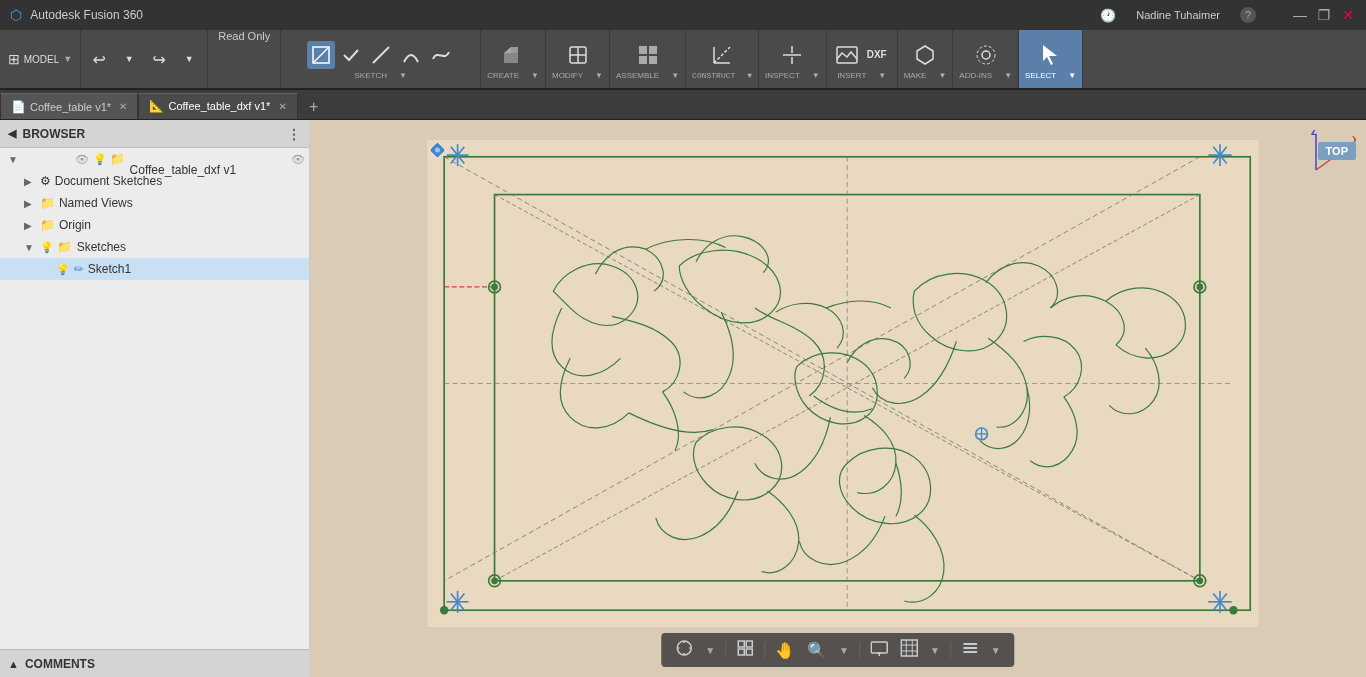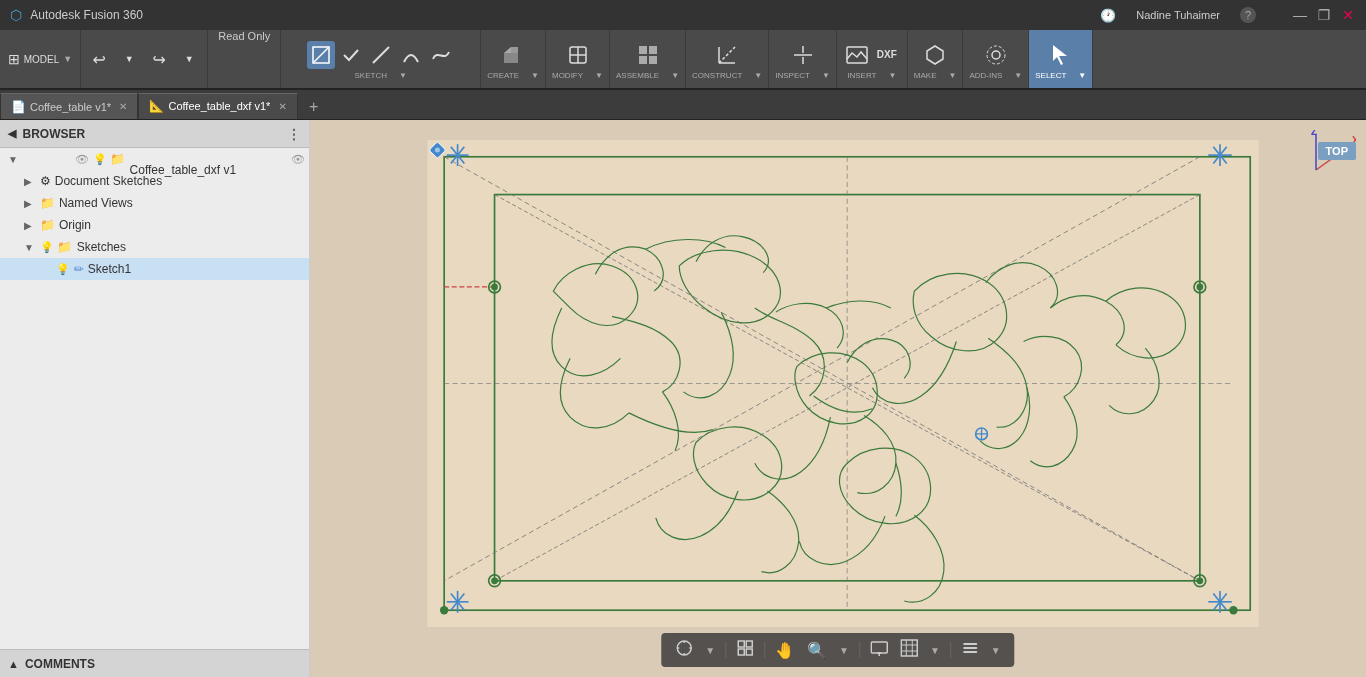--- a/index.html
+++ b/index.html
@@ -222,21 +222,21 @@
             <rect x="13" y="13" width="8" height="8" fill="#aaa"></rect>
           </svg>
       </div>
     </div>
     <div class="tg-lbl">
       <span>ASSEMBLE</span>
       <span style="font-size:8px;">▼</span>
     </div>
   </div>
 
-  <div class="tg" style="padding:2px 6px;">
+  <div class="tg" style="padding:2px 6px;font-family:Liberation Mono, monospace;">
     <div class="tg-icons">
       <div class="tg-icon">
         <svg width="24" height="24" viewBox="0 0 24 24">
             <line x1="4" y1="20" x2="20" y2="4" stroke="#ddd" stroke-width="1.5" stroke-dasharray="3,2"></line>
             <line x1="4" y1="4" x2="4" y2="20" stroke="#ddd" stroke-width="1.5"></line>
             <line x1="4" y1="20" x2="20" y2="20" stroke="#ddd" stroke-width="1.5"></line>
           </svg>
       </div>
     </div>
     <div class="tg-lbl">

